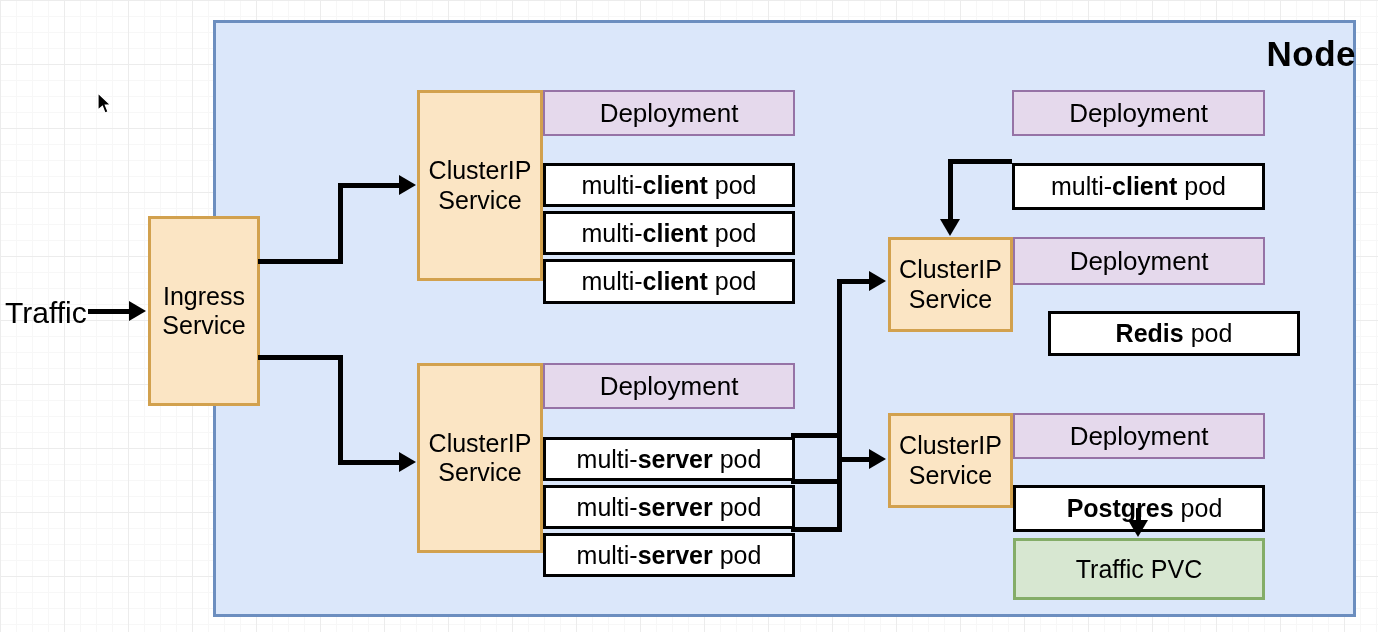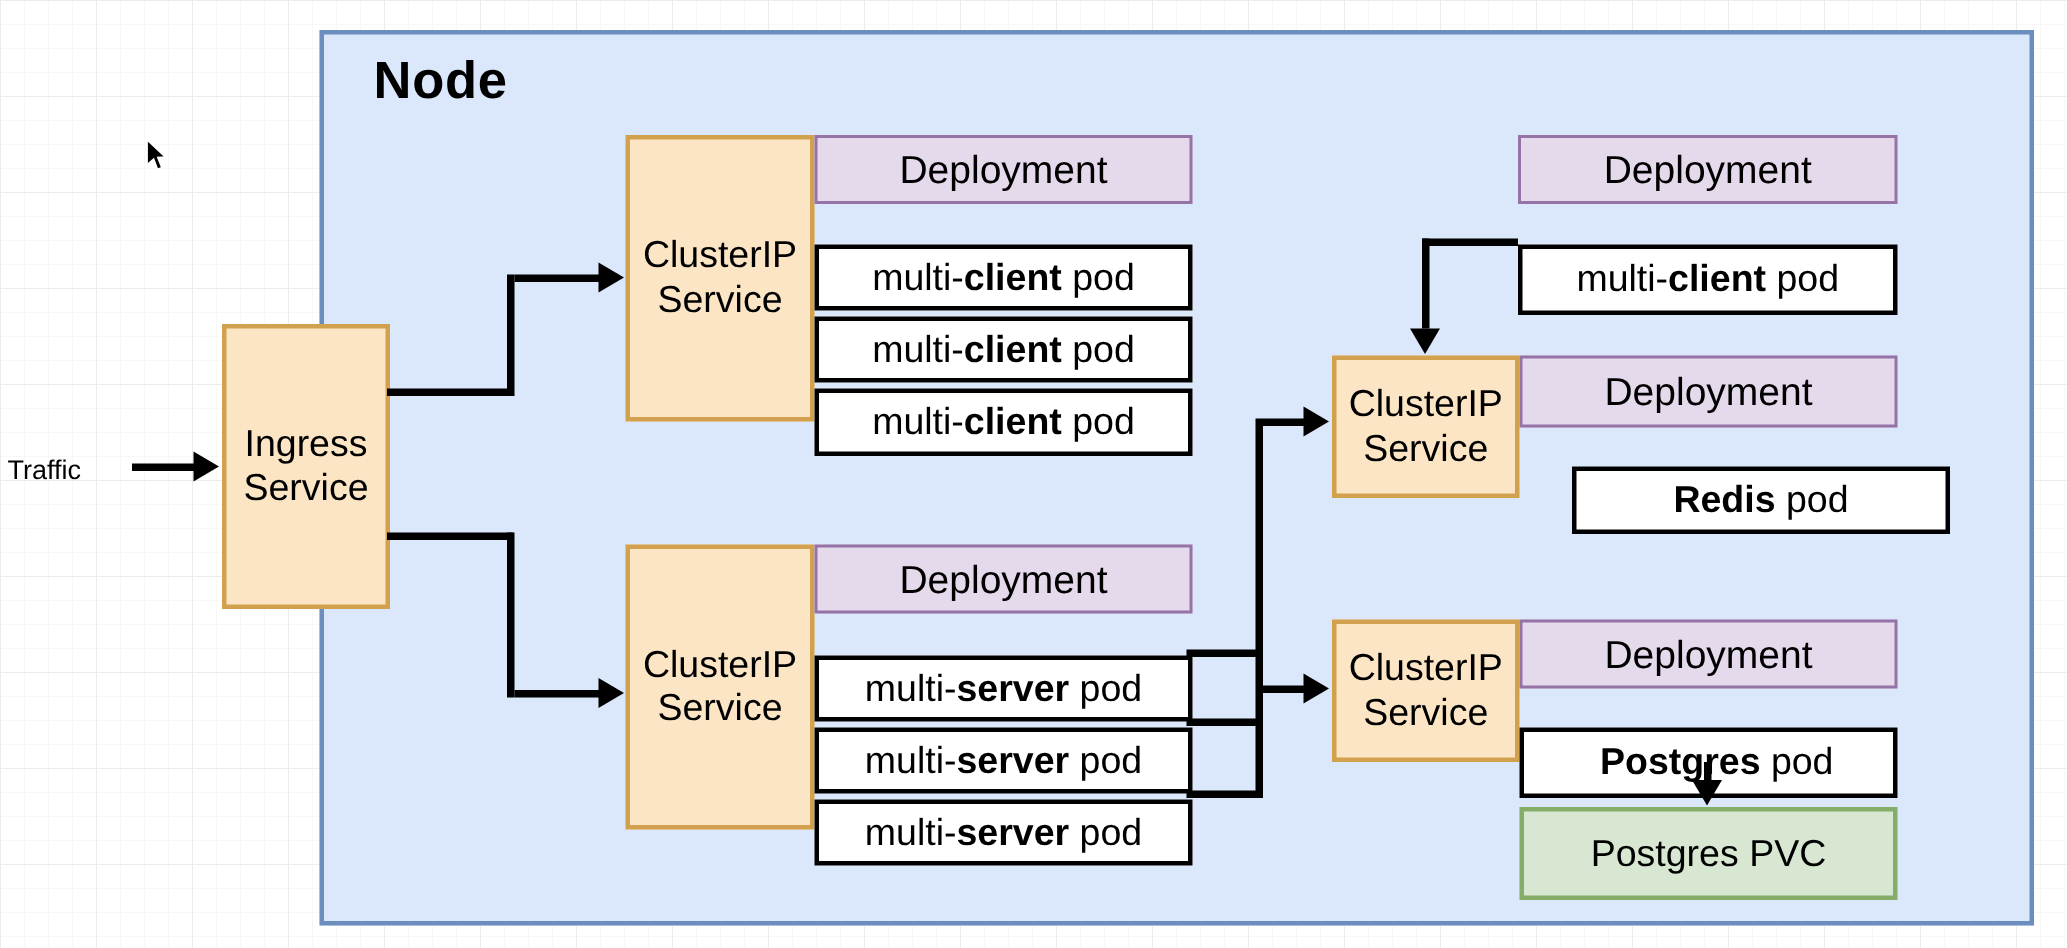--- a/index.html
+++ b/index.html
@@ -14,21 +14,21 @@
       linear-gradient(90deg, #f7f7f7 1px, transparent 1px);
     background-size:64px 64px,64px 64px,16px 16px,16px 16px;
     color:#000;
   }
   .abs{position:absolute;box-sizing:border-box;}
   .node-box{
     background:var(--node-fill,#dbe7fa);
     border:3px solid var(--node-border,#6c8ebf);
   }
   .node-title{
-    font-size:35px;font-weight:bold;text-align:left;letter-spacing:.5px;padding-left:36px;
+    font-size:35px;font-weight:bold;text-align:right;letter-spacing:.5px;padding-left:36px;
   }
   .service-box{
     background:var(--service-fill,#fbe5c4);
     border:3px solid var(--service-border,#d2a14e);
     display:flex;align-items:center;justify-content:center;text-align:center;
     font-size:25px;line-height:1.18;
   }
   .deploy-header{
     background:var(--deployment-fill,#e5d9ec);
     border:2px solid var(--deployment-border,#9673a6);
@@ -39,21 +39,21 @@
     background:#ffffff;border:3px solid #000000;
     display:flex;align-items:center;justify-content:center;
     font-size:25px;white-space:pre;margin-top:24px;
   }
   .pvc-box{
     background:var(--pvc-fill,#d7e7d1);
     border:3px solid var(--pvc-border,#84ad68);
     display:flex;align-items:center;justify-content:center;
     font-size:25px;
   }
-  .label{font-size:18px;display:flex;align-items:center;}
+  .label{font-size:30px;display:flex;align-items:center;}
   .line{background:#000;}
   .arrow-right{
     width:0;height:0;
     border-top:10px solid transparent;border-bottom:10px solid transparent;
     border-left:17px solid #000;
   }
   .arrow-down{
     width:0;height:0;
     border-left:10px solid transparent;border-right:10px solid transparent;
     border-top:17px solid #000;
@@ -152,18 +152,18 @@
   <span>Deployment</span>
 </div>
 <div class="abs pod-box" style="left:1013px;top:461px;width:252px;height:47px;padding-left:11px;">
   <span></span><b>Postgres</b><span> pod</span>
 </div>
 
 <div class="abs line" style="left:1136px;top:508px;width:5px;height:14px;"></div>
 <div class="abs arrow-down" style="left:1128px;top:520px;"></div>
 
 <div class="abs pvc-box" style="left:1013px;top:538px;width:252px;height:62px;">
-  <span>Postgres PVC</span>
+  <span>Traffic PVC</span>
 </div>
 
 <svg class="abs" style="left:96px;top:92px;" width="16" height="24" viewBox="0 0 16 24">
   <path d="M2,1 L2,18 L6.4,14.2 L9,21 L12,19.7 L9.3,13.1 L14.4,12.8 Z" fill="#000000" stroke="#ffffff" stroke-width="1.2"></path>
 </svg>
 
 </body></html>

